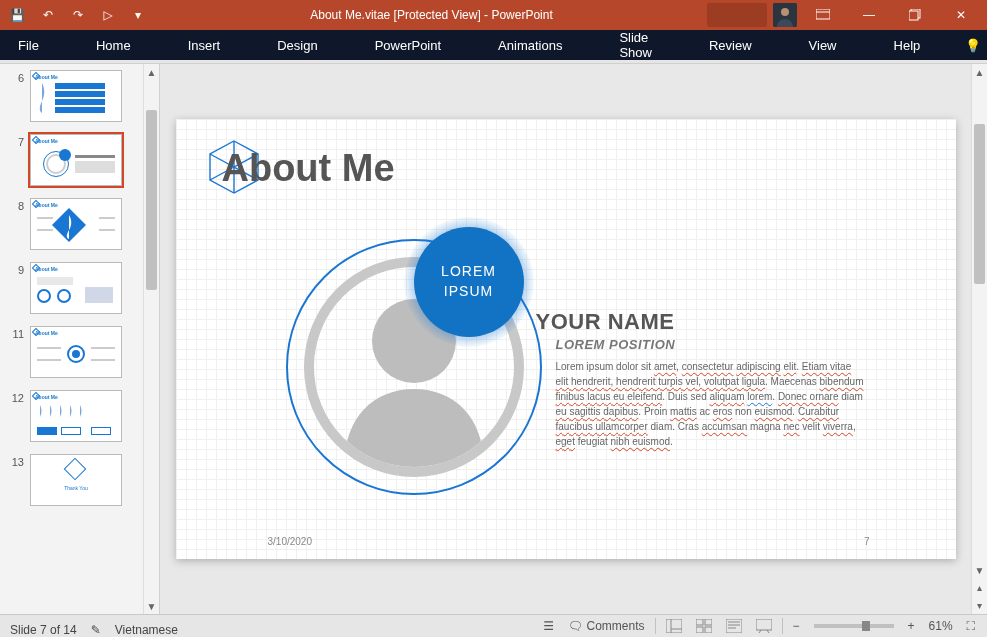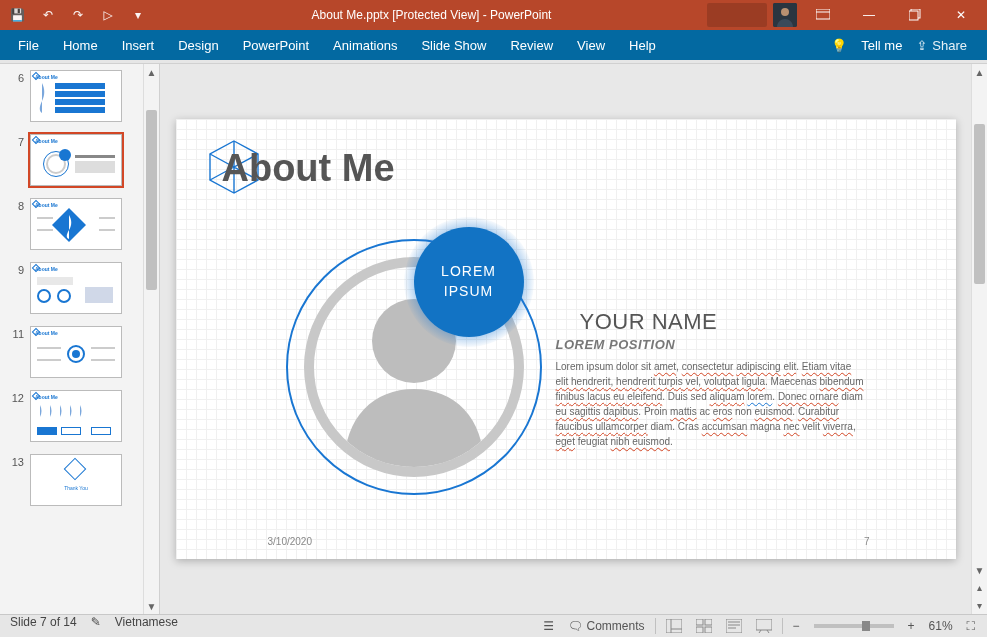--- a/index.html
+++ b/index.html
@@ -9,21 +9,21 @@
 .titlebar { height: 30px; background: #b7472a; display: flex; align-items: center; color: #fff; font-size: 12px; }
 .qat { display: flex; gap: 14px; padding: 0 10px; align-items: center; height: 100%; }
 .qat-item { width: 16px; height: 16px; display: flex; align-items: center; justify-content: center; opacity: 0.95; cursor: pointer; }
 .title-center { flex: 1; text-align: center; }
 .title-right { display: flex; align-items: center; gap: 6px; padding-right: 6px; height: 100%; }
 .user-area { background: rgba(0,0,0,0.15); height: 24px; width: 60px; border-radius: 2px; }
 .avatar { width: 24px; height: 24px; border-radius: 2px; background: #334; overflow: hidden; }
 .win-btn { width: 40px; height: 30px; display: flex; align-items: center; justify-content: center; cursor: pointer; }
 
 
-.ribbon { height: 30px; background: #0369a1; display: flex; align-items: center; color: #fff; font-size: 13px; padding: 0 6px; }
+.ribbon { height: 30px; background: #0f172a; display: flex; align-items: center; color: #fff; font-size: 13px; padding: 0 6px; gap: 33px; }
 .rtab { padding: 0 12px; height: 30px; display: flex; align-items: center; cursor: pointer; }
 .ribbon-right { margin-left: auto; display: flex; align-items: center; gap: 14px; padding-right: 14px; }
 .share-btn { display: flex; align-items: center; gap: 5px; opacity: 0.9; }
 
 
 .ribbon-collapse { height: 4px; background: #e6e6e6; border-bottom: 1px solid #d0d0d0; }
 
 
 .workspace { height: 550px; display: flex; background: #f3f3f3; }
 
@@ -50,30 +50,30 @@
 .vscroll .nav-btns { position: absolute; bottom: 0; left: 0; right: 0; }
 .vscroll .nav-btn { height: 18px; display: flex; align-items: center; justify-content: center; color: #666; font-size: 10px; cursor: pointer; }
 
 
 .hex-icon { position: absolute; left: 30px; top: 20px; }
 .slide-title { position: absolute; left: 46px; top: 28px; font-size: 38px; font-weight: 700; color: #555; font-family: Arial, sans-serif; }
 .avatar-ring-outer { position: absolute; left: 110px; top: 120px; width: 256px; height: 256px; border: 2px solid #1976d2; border-radius: 50%; }
 .avatar-ring-inner { position: absolute; left: 128px; top: 138px; width: 220px; height: 220px; border: 10px solid #c8c8c8; border-radius: 50%; overflow: hidden; display: flex; align-items: flex-end; justify-content: center; }
 .lorem-badge-glow { position: absolute; left: 228px; top: 98px; width: 130px; height: 130px; border-radius: 50%; background: radial-gradient(circle, rgba(25,118,210,0.30) 60%, rgba(25,118,210,0) 72%); }
 .lorem-badge { position: absolute; left: 238px; top: 108px; width: 110px; height: 110px; border-radius: 50%; background: #1273c4; display: flex; align-items: center; justify-content: center; color: #fff; font-size: 14px; text-align: center; letter-spacing: 1px; line-height: 1.4; }
-.name-text { position: absolute; left: 404px; top: 190px; font-size: 22px; font-weight: 400; color: #555; letter-spacing: 0.5px; }
+.name-text { position: absolute; left: 360px; top: 190px; font-size: 22px; font-weight: 700; color: #555; letter-spacing: 0.5px; }
 .position-text { position: absolute; left: 380px; top: 218px; font-size: 13px; font-weight: 700; font-style: italic; color: #777; letter-spacing: 0.5px; }
 .body-text { position: absolute; left: 380px; top: 240px; right: 90px; font-size: 10px; color: #666; line-height: 1.5; }
 .body-text .sp { text-decoration: underline wavy #d24726; text-decoration-thickness: 1px; text-underline-offset: 2px; }
 .body-text .gr { text-decoration: underline wavy #1976d2; text-decoration-thickness: 1px; text-underline-offset: 2px; }
 .slide-date { position: absolute; left: 92px; bottom: 12px; font-size: 10px; color: #888; }
 .slide-num { position: absolute; right: 86px; bottom: 12px; font-size: 10px; color: #888; }
 
 
-.statusbar { height: 23px; background: #e6e6e6; border-top: 1px solid #c8c8c8; display: flex; align-items: flex-start; font-size: 12px; color: #444; }
+.statusbar { height: 23px; background: #e6e6e6; border-top: 1px solid #c8c8c8; display: flex; align-items: flex-end; font-size: 12px; color: #444; }
 .sb-left { display: flex; align-items: center; gap: 14px; padding-left: 10px; }
 .sb-right { margin-left: auto; display: flex; align-items: center; gap: 2px; padding-right: 6px; }
 .sb-btn { padding: 0 6px; height: 22px; display: flex; align-items: center; cursor: pointer; color: #555; }
 .zoom-slider { width: 80px; height: 4px; background: #c0c0c0; position: relative; margin: 0 6px; }
 .zoom-thumb { position: absolute; top: -3px; left: 48px; width: 8px; height: 10px; background: #888; }
 .sb-divider { width: 1px; height: 16px; background: #c0c0c0; margin: 0 2px; }
 
 
 .mt-title { position: absolute; top: 3px; left: 4px; font-size: 5px; color: #1976d2; font-weight: 700; }
 .mt-hex { position: absolute; top: 2px; left: 2px; width: 6px; height: 6px; border: 1px solid #1976d2; transform: rotate(45deg); }
@@ -82,21 +82,21 @@
 <body>
 
 <div class="titlebar">
   <div class="qat">
     <span class="qat-item">💾</span>
     <span class="qat-item">↶</span>
     <span class="qat-item">↷</span>
     <span class="qat-item">▷</span>
     <span class="qat-item">▾</span>
   </div>
-  <div class="title-center">About Me.pptx [Protected View]  -  PowerPoint</div>
+  <div class="title-center">About Me.vitae [Protected View]  -  PowerPoint</div>
   <div class="title-right">
     <div class="user-area"></div>
     <div class="avatar">
       <svg viewBox="0 0 24 24" width="24" height="24">
           <rect width="24" height="24" fill="#2a3540"></rect>
           <circle cx="12" cy="9" r="4" fill="#b89070"></circle>
           <path d="M4 24c0-5 4-8 8-8s8 3 8 8" fill="#3a4a5a"></path>
         </svg>
     </div>
     <div class="win-btn">

